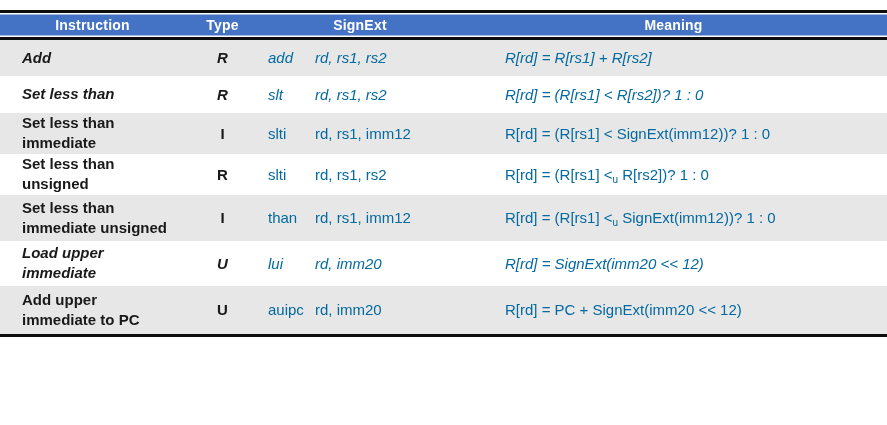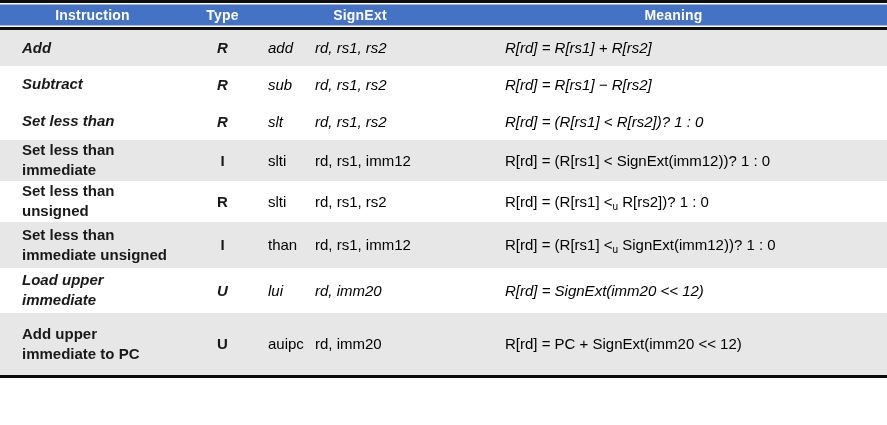--- a/index.html
+++ b/index.html
@@ -2,21 +2,21 @@
 <html><head>
 <meta charset="utf-8">
 <style>
   * { margin: 0; padding: 0; box-sizing: border-box; }
   html, body { background: #ffffff; }
   body {
     width: 887px; height: 425px;
     font-family: "Liberation Sans", "DejaVu Sans", sans-serif;
     overflow: hidden;
   }
-  .page { width: 887px; height: 425px; background: #fff; padding-top: 0; }
+  .page { width: 887px; height: 425px; background: #fff; padding-top: 10px; }
 
   table.instr-table {
     width: 887px;
     border-collapse: collapse;
     table-layout: fixed;
     border-top: 3px solid #0d0d0d;
     border-bottom: 3px solid #0d0d0d;
   }
   col.c1 { width: 185px; }
   col.c2 { width: 75px; }
@@ -32,30 +32,30 @@
     text-align: center;
     vertical-align: middle;
     border-bottom: 3px solid #0d0d0d;
     box-shadow: inset 0 1.5px 0 #ffffff, inset 0 -1.5px 0 #ffffff;
     letter-spacing: 0.2px;
   }
 
   tbody td {
     vertical-align: middle;
     font-size: 15px;
-    color: #000000;
+    color: #0369a1;
     background: transparent;
   }
   tr.alt td { background: #e7e7e7; }
 
   tr.h37 { height: 37px; font-style: italic; }
   tr.h41 { height: 41px; }
   tr.h45 { height: 45px; font-style: italic; }
   tr.h46 { height: 46px; }
-  tr.h50 { height: 64px; }
+  tr.h50 { height: 50px; }
 
   td.instruction {
     padding-left: 22px;
     font-weight: bold;
     color: #191919;
     font-size: 15px;
     line-height: 20px;
   }
   td.instruction span { white-space: pre-line; }
 
@@ -97,26 +97,20 @@
     </thead>
     <tbody>
 
       <tr class="alt h37">
         <td class="instruction"><span>Add</span></td>
         <td class="type">R</td>
         <td class="example"><span class="mnemonic">add</span><span>rd, rs1, rs2</span></td>
         <td class="meaning"><span>R[rd] = R[rs1] + R[rs2]</span><sub></sub><span></span></td>
       </tr>
 
-      <tr class="h37">
-        <td class="instruction"><span>Subtract</span></td>
-        <td class="type">R</td>
-        <td class="example"><span class="mnemonic">sub</span><span>rd, rs1, rs2</span></td>
-        <td class="meaning"><span>R[rd] = R[rs1] − R[rs2]</span><sub></sub><span></span></td>
-      </tr>
 
 
       <tr class="h37">
         <td class="instruction"><span>Set less than</span></td>
         <td class="type">R</td>
         <td class="example"><span class="mnemonic">slt</span><span>rd, rs1, rs2</span></td>
         <td class="meaning"><span>R[rd] = (R[rs1] &lt; R[rs2])? 1 : 0</span><sub></sub><span></span></td>
       </tr>
 
       <tr class="alt h41">

